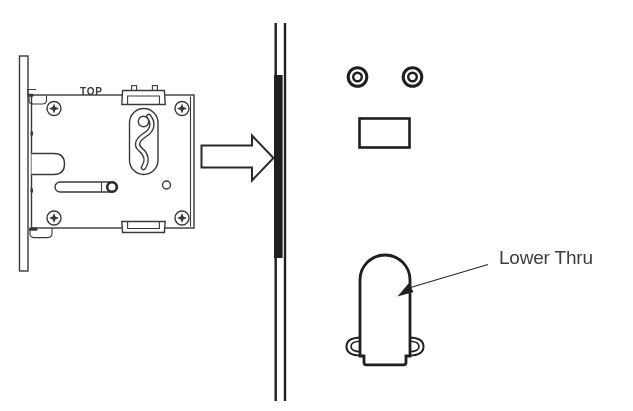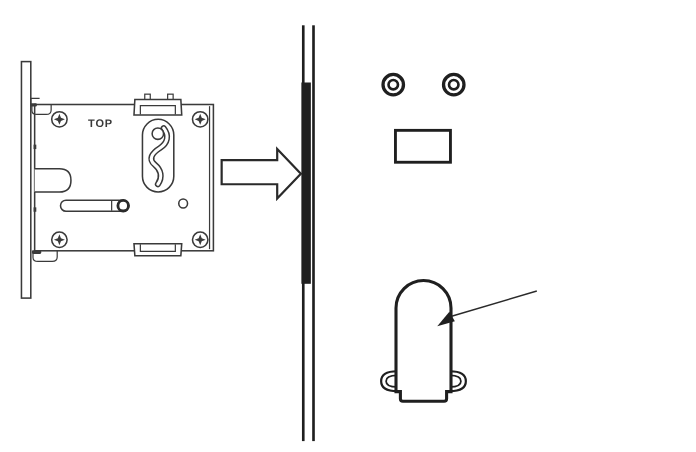--- a/index.html
+++ b/index.html
@@ -10,21 +10,21 @@
   }
   .stage{position:absolute;left:0;top:0;width:633px;height:411px;}
   svg{position:absolute;left:0;top:0;}
   .thinf {stroke:var(--c-line,#3a3a3a);stroke-width:1.4;fill:#ffffff;}
   .thin2 {stroke:var(--c-line,#3a3a3a);stroke-width:1.1;fill:none;}
   .heavyf{stroke:var(--c-heavy,#1f1f1f);stroke-width:2.8;fill:#ffffff;}
   .med   {stroke:var(--c-heavy,#1f1f1f);stroke-width:2;fill:none;}
   .fillline{fill:var(--c-line,#3a3a3a);stroke:none;}
   .fillheavy{fill:var(--c-heavy,#1f1f1f);stroke:none;}
   .top-label{
-    position:absolute;left:80px;top:107px;width:30px;
+    position:absolute;left:80px;top:86px;width:30px;
     font-size:10px;font-weight:bold;letter-spacing:0.8px;
     color:var(--c-line,#3a3a3a);
   }
   .annotation-text{
     position:absolute;left:499px;top:244px;width:130px;
     font-size:19px;line-height:28.5px;color:var(--c-text,#3d3d3d);
     letter-spacing:-0.2px;
   }
   .annotation-text span{display:block;}
 </style>
@@ -139,15 +139,16 @@
   <g>
     <line x1="410.5" y1="287.5" x2="488" y2="264.5" stroke="#2a2a2a" stroke-width="1.3"></line>
     <polygon points="397.5,296.5 408.5,283.5 413.5,292" class="fillheavy"></polygon>
   </g>
 
 </svg>
 
 <div class="top-label">TOP</div>
 
 <div class="annotation-text">
+  <span>Lower Thru</span>
 </div>
 
 </div>
 
 </body></html>

